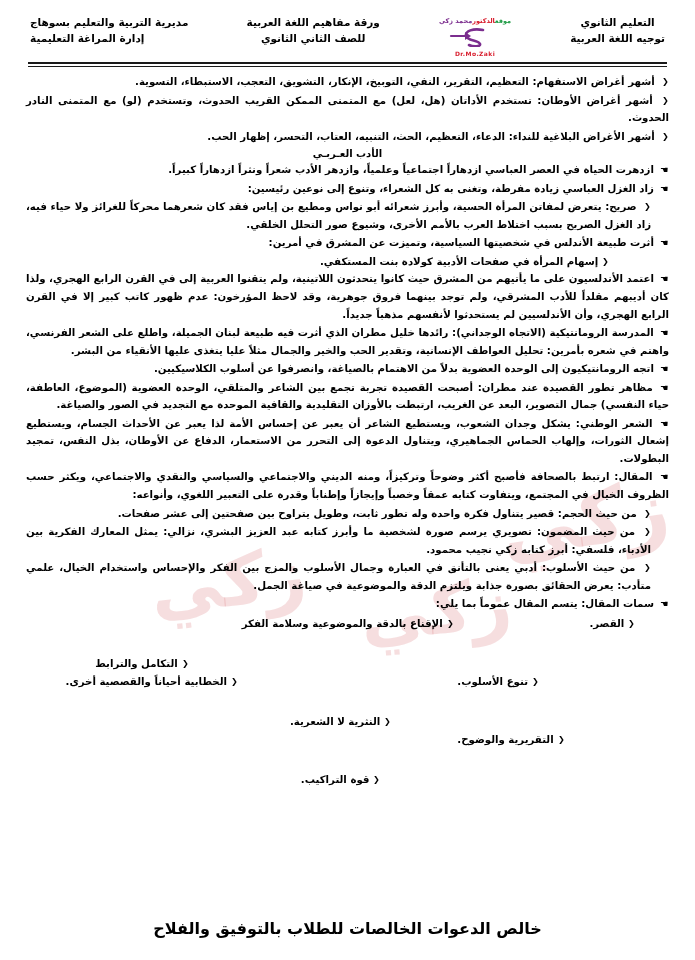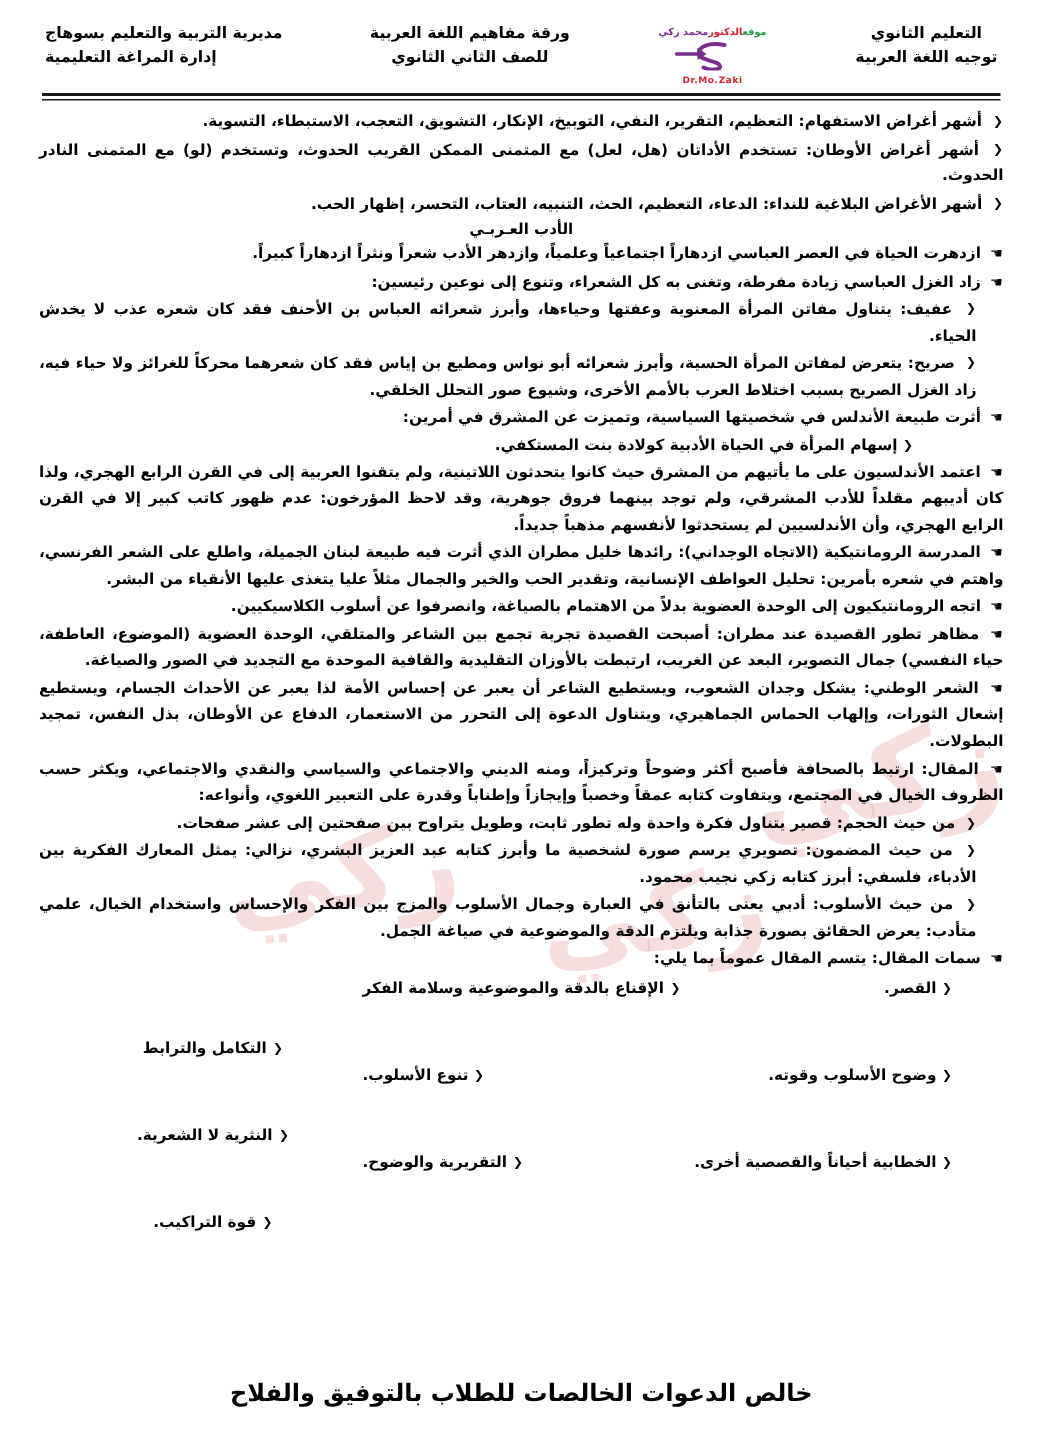--- a/index.html
+++ b/index.html
@@ -256,31 +256,28 @@
     <div class="section-title">الأدب العـربـي</div>
 
     <p class="para bullet-hand">
       <span>ازدهرت الحياة في العصر العباسي ازدهاراً اجتماعياً وعلمياً، وازدهر الأدب شعراً ونثراً ازدهاراً كبيراً.</span>
     </p>
     <p class="para bullet-hand">
       <span>زاد الغزل العباسي زيادة مفرطة، وتغنى به كل الشعراء، وتنوع إلى نوعين رئيسين:</span>
     </p>
 
     <p class="para bullet-chev indent-1">
-      <span class="lead">عفيف:</span><span> يتناول مفاتن المرأة المعنوية وعفتها وحياءها، وأبرز شعرائه العباس بن الأحنف فقد كان شعره عذب لا يخدش الحياء.</span>
-    </p>
-    <p class="para bullet-chev indent-1">
       <span class="lead">صريح:</span><span> يتعرض لمفاتن المرأة الحسية، وأبرز شعرائه أبو نواس ومطيع بن إياس فقد كان شعرهما محركاً للغرائز ولا حياء فيه، زاد الغزل الصريح بسبب اختلاط العرب بالأمم الأخرى، وشيوع صور التحلل الخلقي.</span>
     </p>
 
     <p class="para bullet-hand">
       <span>أثرت طبيعة الأندلس في شخصيتها السياسية، وتميزت عن المشرق في أمرين:</span>
     </p>
     <div class="row-two">
-      <span class="bullet-chev">إسهام المرأة في الحياة الأدبية كولادة بنت المستكفي.</span>
+      <span class="bullet-chev">إسهام المرأة في صفحات الأدبية كولادة بنت المستكفي.</span>
     </div>
     <p class="para bullet-hand">
       <span>اعتمد الأندلسيون على ما يأتيهم من المشرق حيث كانوا يتحدثون اللاتينية، ولم يتقنوا العربية إلى في القرن الرابع الهجري، ولذا كان أديبهم مقلداً للأدب المشرقي، ولم توجد بينهما فروق جوهرية، وقد لاحظ المؤرخون: عدم ظهور كاتب كبير إلا في القرن الرابع الهجري، وأن الأندلسيين لم يستحدثوا لأنفسهم مذهباً جديداً.</span>
     </p>
 
     <p class="para bullet-hand">
       <span class="lead">المدرسة الرومانتيكية (الاتجاه الوجداني):</span><span> رائدها خليل مطران الذي أثرت فيه طبيعة لبنان الجميلة، واطلع على الشعر الفرنسي، واهتم في شعره بأمرين: تحليل العواطف الإنسانية، وتقدير الحب والخير والجمال مثلاً عليا يتغذى عليها الأنقياء من البشر.</span>
     </p>
     <p class="para bullet-hand">
       <span>اتجه الرومانتيكيون إلى الوحدة العضوية بدلاً من الاهتمام بالصياغة، وانصرفوا عن أسلوب الكلاسيكيين.</span>
@@ -307,21 +304,20 @@
 
     <p class="para bullet-hand">
       <span class="lead">سمات المقال:</span><span> يتسم المقال عموماً بما يلي:</span>
     </p>
 
     <div class="grid-three">
       <span class="cell col-c bullet-chev">القصر.</span>
       <span class="cell col-b bullet-chev">الإقناع بالدقة والموضوعية وسلامة الفكر</span>
       <span class="cell col-a bullet-chev">التكامل والترابط</span>
 
-      <span class="cell col-c bullet-chev">وضوح الأسلوب وقوته.</span>
       <span class="cell col-b bullet-chev">تنوع الأسلوب.</span>
       <span class="cell col-a bullet-chev">النثرية لا الشعرية.</span>
 
       <span class="cell col-c bullet-chev">الخطابية أحياناً والقصصية أخرى.</span>
       <span class="cell col-b bullet-chev">التقريرية والوضوح.</span>
       <span class="cell col-a bullet-chev">قوة التراكيب.</span>
     </div>
 
   </div>
 

